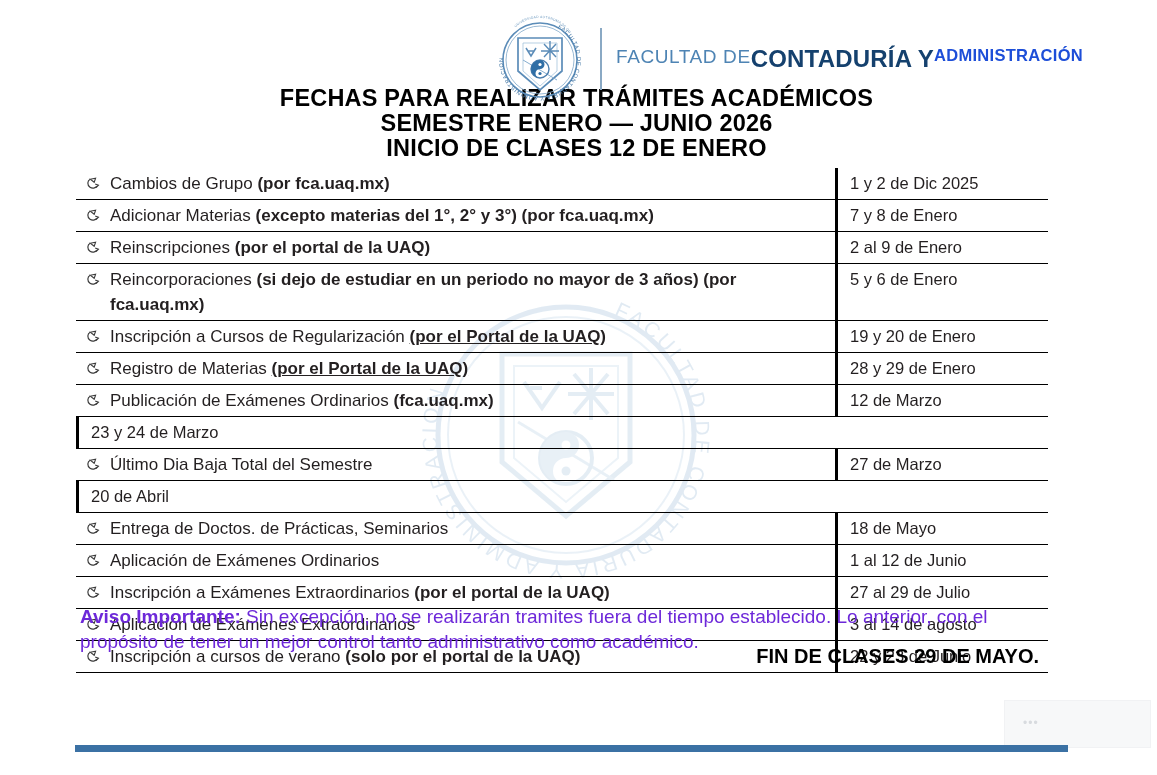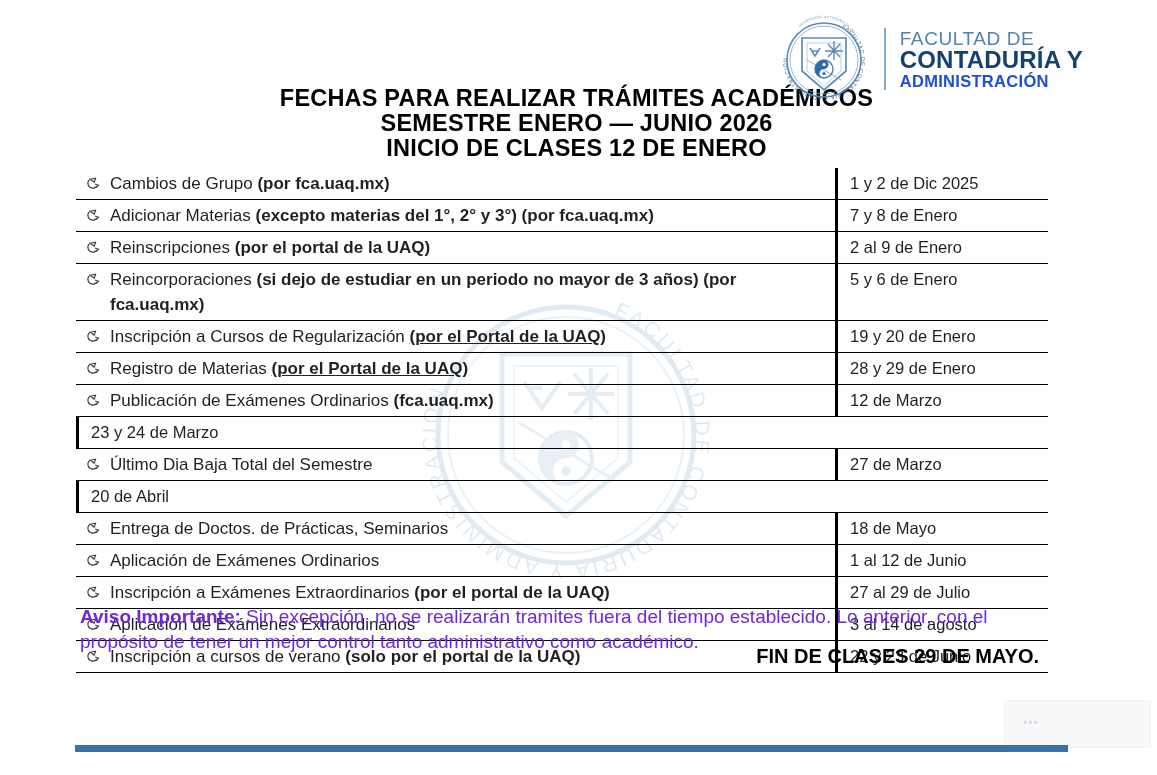--- a/index.html
+++ b/index.html
@@ -27,21 +27,21 @@
     position:absolute;
     right:74px; top:12px;
     display:flex; align-items:center;
     z-index:3;
   }
   .crest{width:96px;height:94px;display:block;}
   .logo-rule{
     width:2px;height:62px;background:#8aa9c4;
     margin:0 14px 0 12px;
   }
-  .logo-words{display:flex;flex-direction:column;line-height:1.02;}
+  .logo-words{display:flex;flex-direction:row;line-height:1.02;}
   .lw1{font-size:19px;letter-spacing:.6px;color:#4e84b4;font-weight:400;}
   .lw2{font-size:24px;letter-spacing:.2px;color:#15416e;font-weight:bold;}
   .lw3{font-size:16.5px;letter-spacing:.3px;color:#1d4ed8;font-weight:bold;}
 
   
   .title{
     position:absolute;
     left:0; right:4px; top:86px;
     text-align:center;
     font-family:"Liberation Sans", sans-serif;

